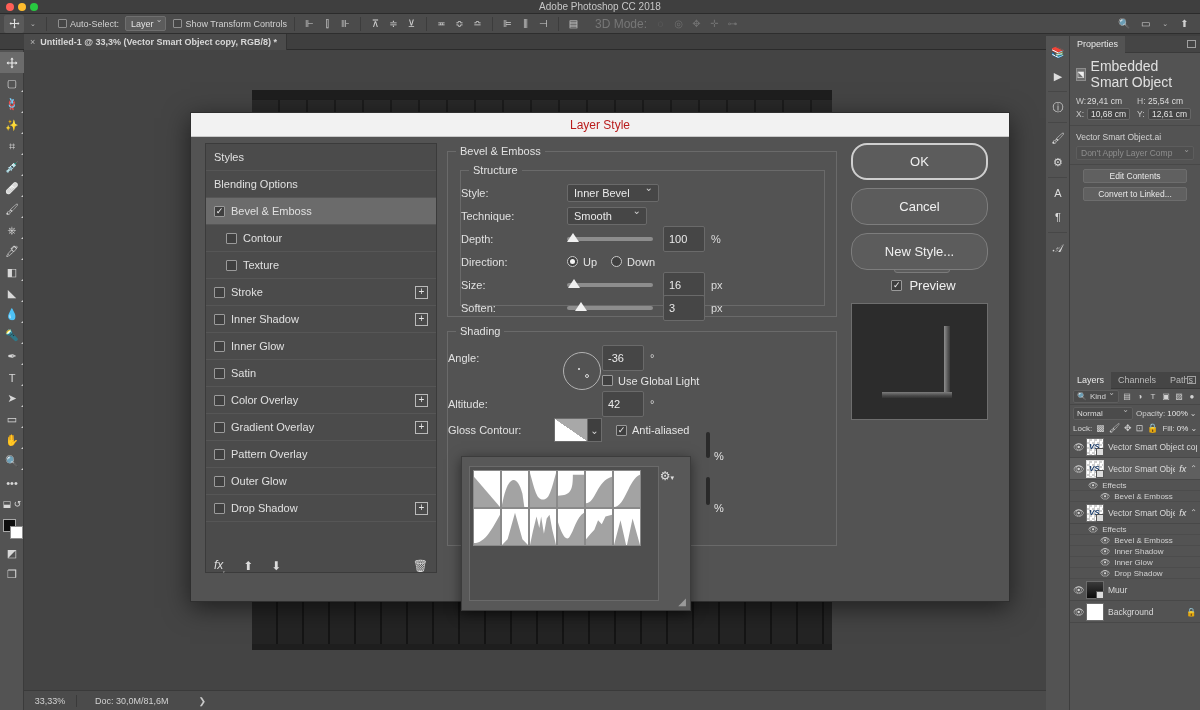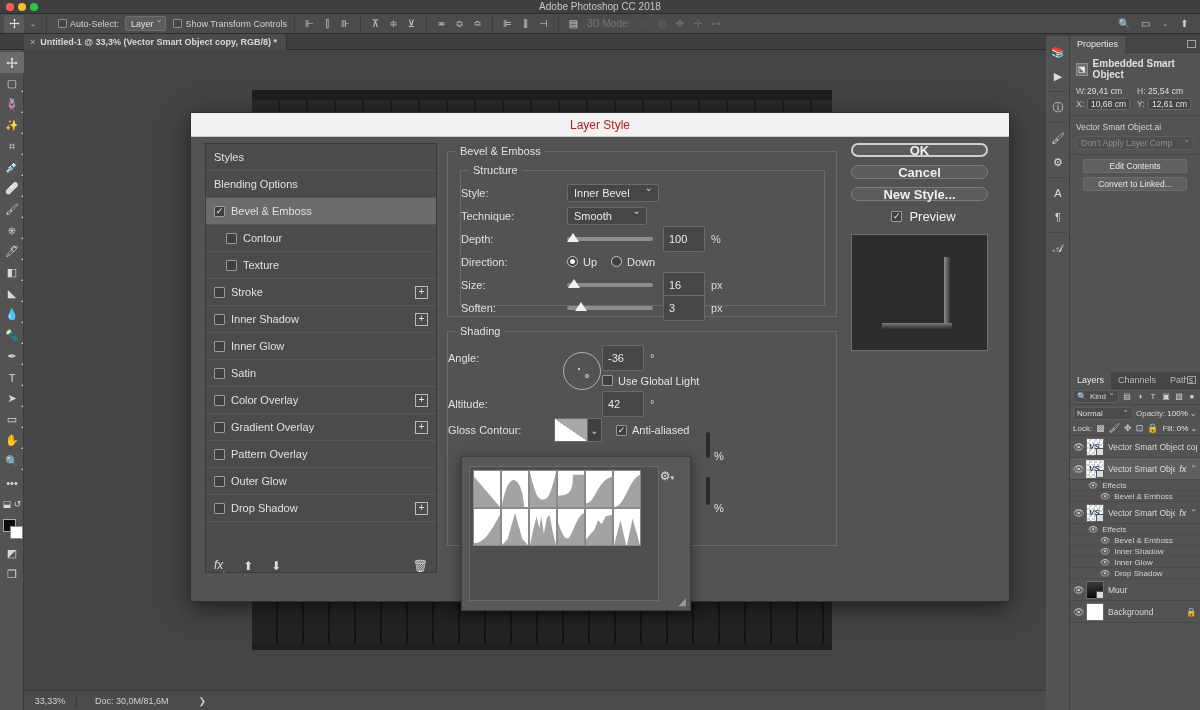--- a/index.html
+++ b/index.html
@@ -41,21 +41,21 @@
   .ob-select{
     height:15px; background:#5c5c5c; border:1px solid #6f6f6f; border-radius:2px;
     font-size:9px; color:#e2e2e2; display:flex; align-items:center;
     padding:0 12px 0 5px; position:relative; margin-left:3px;
   }
   .ob-select::after{ content:"⌄"; position:absolute; right:3px; top:-2px; font-size:8px; color:#c0c0c0;}
   .ob-sep{ width:1px; height:14px; background:#3c3c3c; margin:0 4px; }
   .ob-icon{ width:15px; height:16px; display:flex; align-items:center; justify-content:center;
             color:#cfcfcf; font-size:10px; }
   .ob-icon.dim{ color:#6f6f6f; }
-  .ob-3d{ font-size:10px; color:#777; padding:0 3px; }
+  .ob-3d{ font-size:12px; color:#777; padding:0 3px;margin-left:8px; }
   .ob-right{ margin-left:auto; display:flex; align-items:center; gap:6px; padding-right:4px;}
 
   
   .tabbar{
     position:absolute; left:0; top:34px; width:1200px; height:16px;
     background:#3f3f3f; border-bottom:1px solid #2b2b2b;
   }
   .doctab{
     position:absolute; left:24px; top:0; height:16px; background:#4b4b4b;
     display:flex; align-items:center; gap:5px; padding:0 9px 0 6px;
@@ -131,21 +131,21 @@
   .ptab{
     font-size:9px; color:#b9b9b9; padding:0 7px; line-height:17px; height:17px;
   }
   .ptab.active{ background:#535353; color:#e8e8e8; }
   .pmenu{ position:absolute; right:4px; top:4px; width:9px; height:8px; border:1px solid #a0a0a0;}
 
   .prop-body{ background:#535353; padding:0; }
   .prop-head{ display:flex; align-items:center; gap:5px; padding:5px 6px; }
   .prop-thumb{ width:13px;height:13px;background:#6f6f6f;border:1px solid #8d8d8d;display:flex;
       align-items:center;justify-content:center;font-size:8px;color:#f0f0f0;}
-  .prop-head span{ font-size:10px; color:#e0e0e0;font-weight:bold; }
+  .prop-head span{ font-size:14px; color:#e0e0e0; }
   .prop-row{ display:flex; padding:1px 6px; gap:4px; font-size:8.5px; color:#c8c8c8; align-items:center;}
   .prop-row .cell{ flex:1; display:flex; align-items:center; gap:3px; }
   .prop-row .lab{ width:8px; }
   .prop-val{ color:#dedede; }
   .prop-field{ background:#454545; border:1px solid #666; border-radius:2px; padding:0px 3px;
       font-size:8.5px; color:#e3e3e3; min-width:40px;}
   .prop-hr{ height:1px; background:#484848; margin:4px 0; }
   .prop-name{ font-size:8.5px; color:#d4d4d4; padding:2px 6px; }
   .prop-select{
     margin:2px 6px; height:14px; background:#4f4f4f; border:1px solid #5d5d5d; border-radius:2px;
@@ -300,24 +300,23 @@
     width:34px; height:24px; border:1px solid #6d6d6d;
     background:linear-gradient(to top right,#ffffff 49.6%,#a8a8a8 50%);
   }
   .gloss-arrow{
     width:14px; height:24px; background:#3f3f3f; border:1px solid #6d6d6d; border-left:none;
     display:flex; align-items:center; justify-content:center; font-size:10px; color:#d6d6d6;
   }
 
   .btn-col{ position:absolute; left:660px; top:17px; width:145px; }
   .bigbtn{
-    width:137px; height:14px; border-radius:16px; background:#5c5c5c; border:1px solid #7d7d7d;
+    width:137px; height:37px; border-radius:16px; background:#5c5c5c; border:1px solid #7d7d7d;
     display:flex; align-items:center; justify-content:center; font-size:13px; color:#f0f0f0;
     margin-bottom:8px;
-    font-weight:bold;
   }
   .bigbtn.primary{ border:2px solid #cfcfcf; }
   .prevrow{ display:flex; align-items:center; justify-content:center; gap:7px; margin:7px 0 10px;}
   .prevrow .lbl{ font-size:13px; color:#f0f0f0; }
   .prevbox{
     width:137px; height:117px; background:#2c2c2c; border:1px solid #6e6e6e; position:relative;
     overflow:hidden;
   }
   .pv-v{ position:absolute; left:92px; top:22px; width:6px; height:72px;
      background:linear-gradient(90deg,#8e8e8e,#5a5a5a 60%,#3a3a3a); filter:blur(.6px);}

